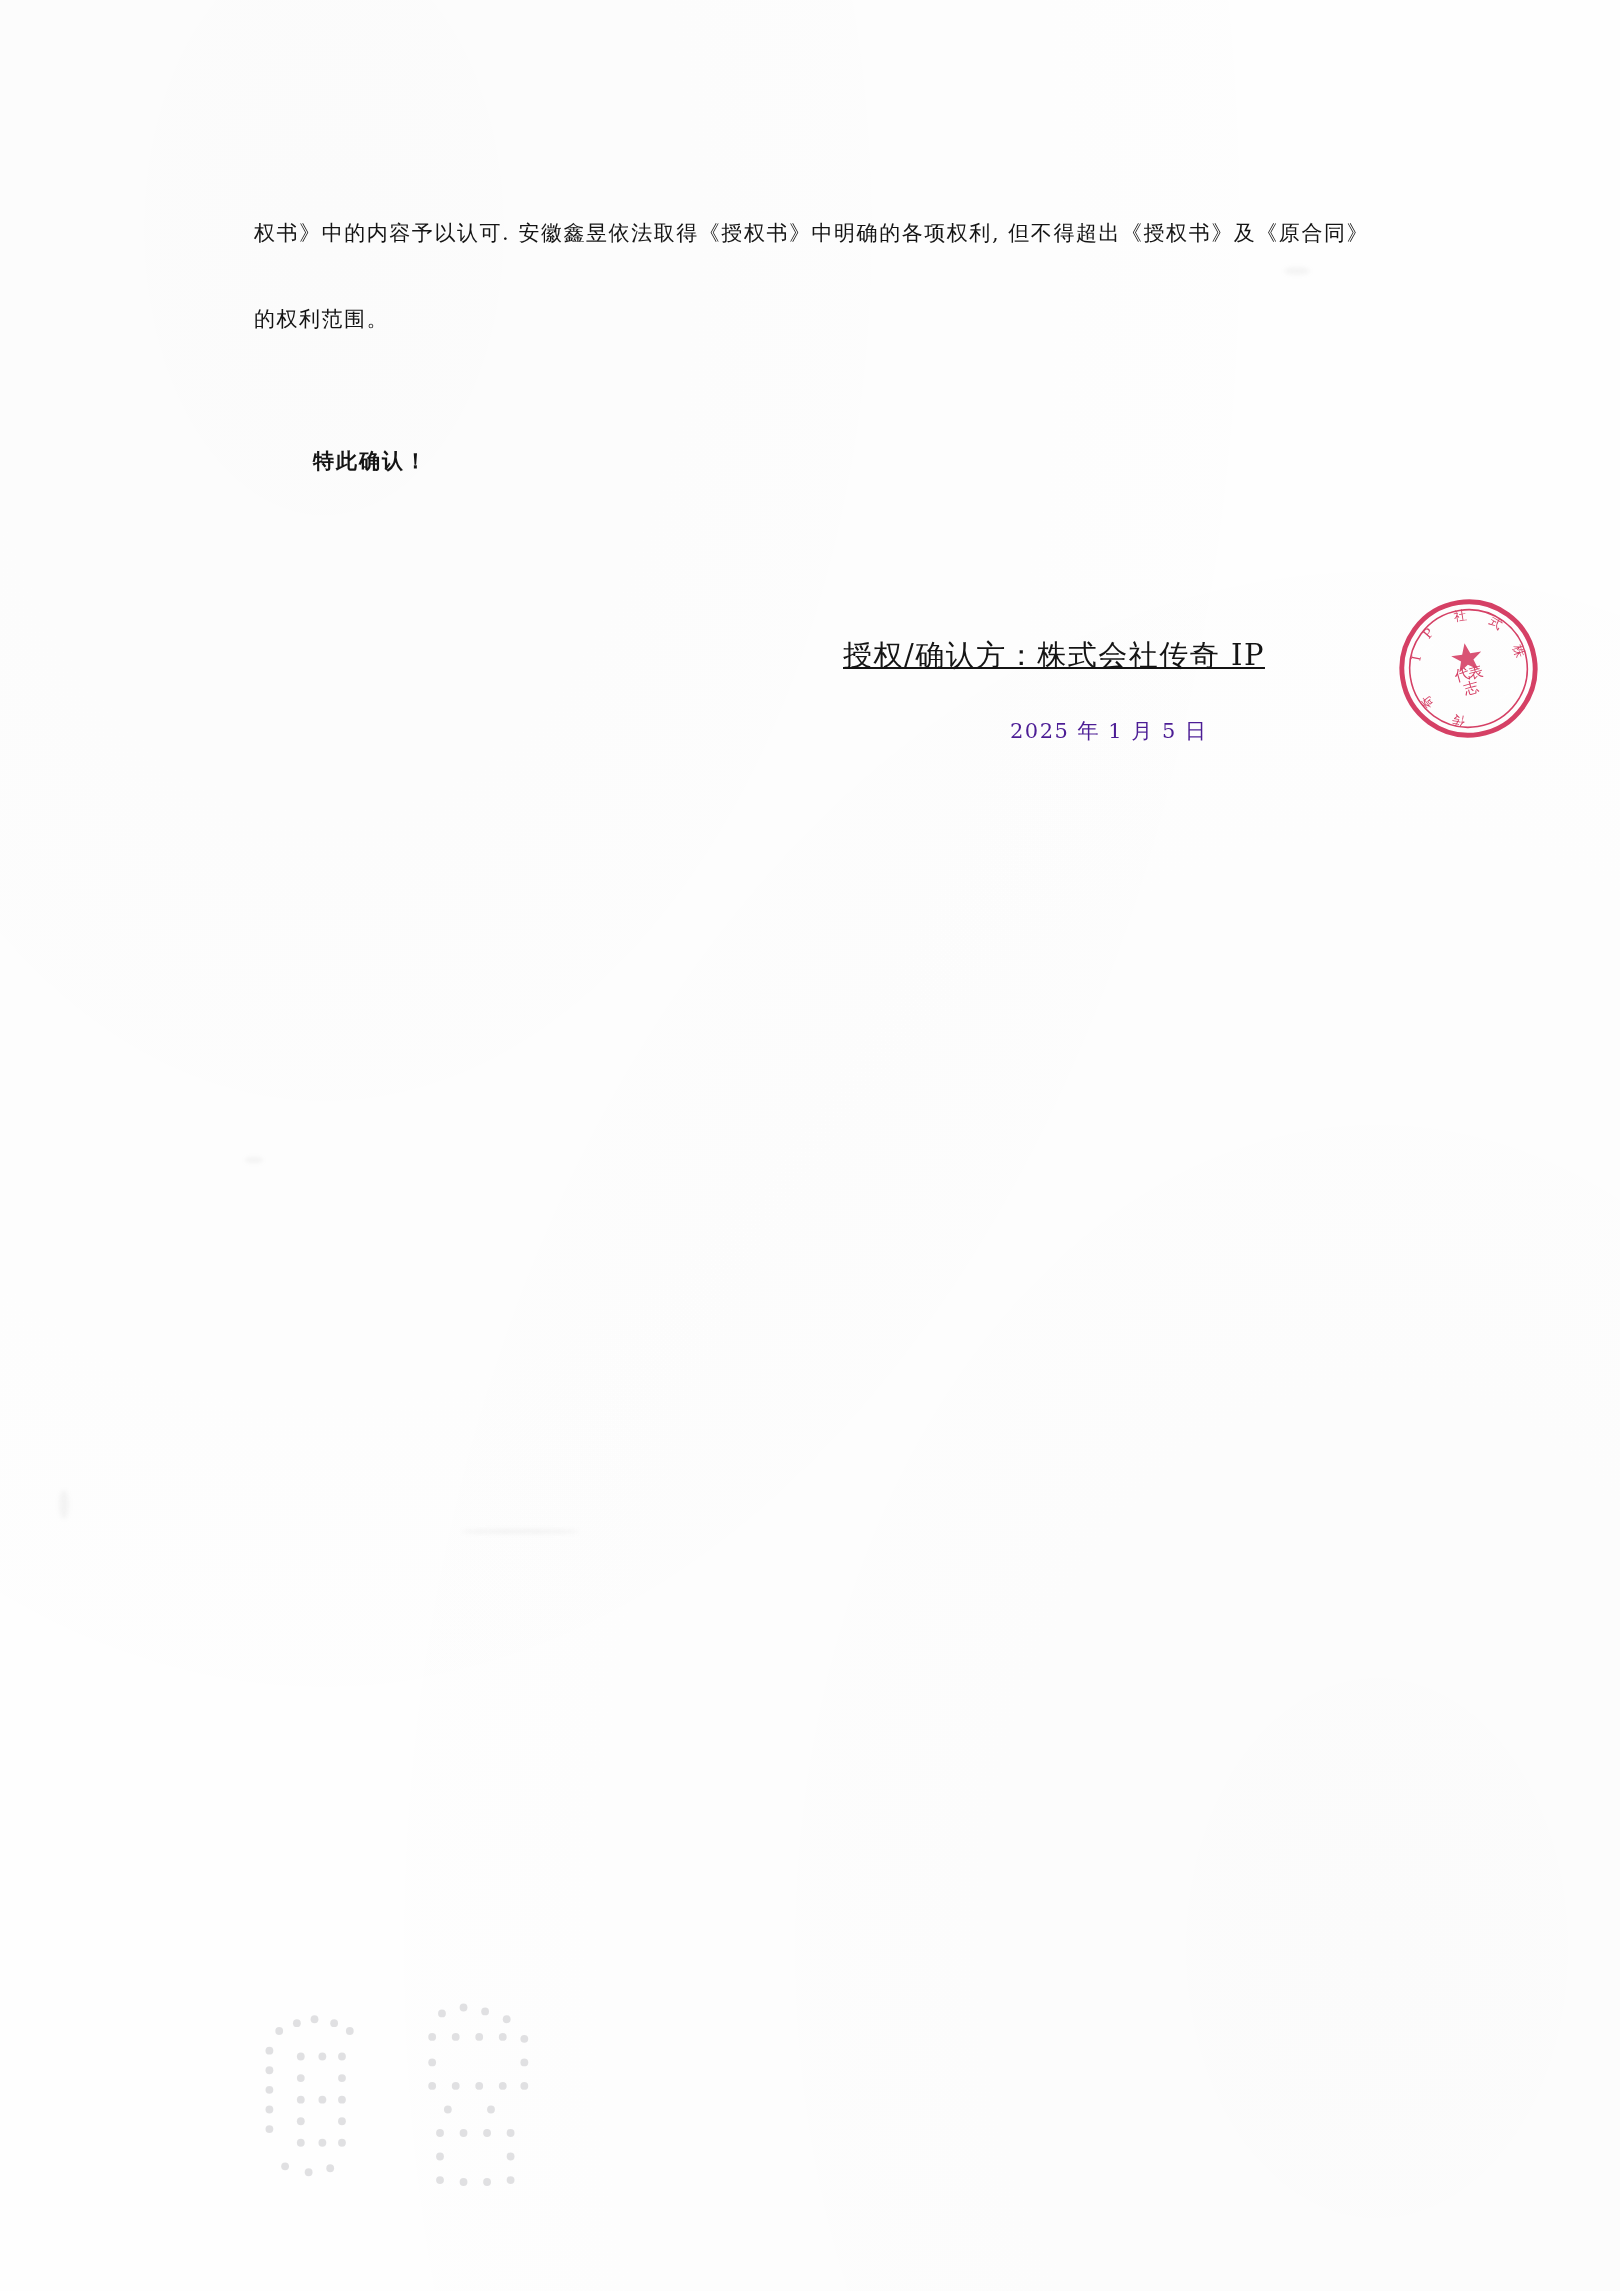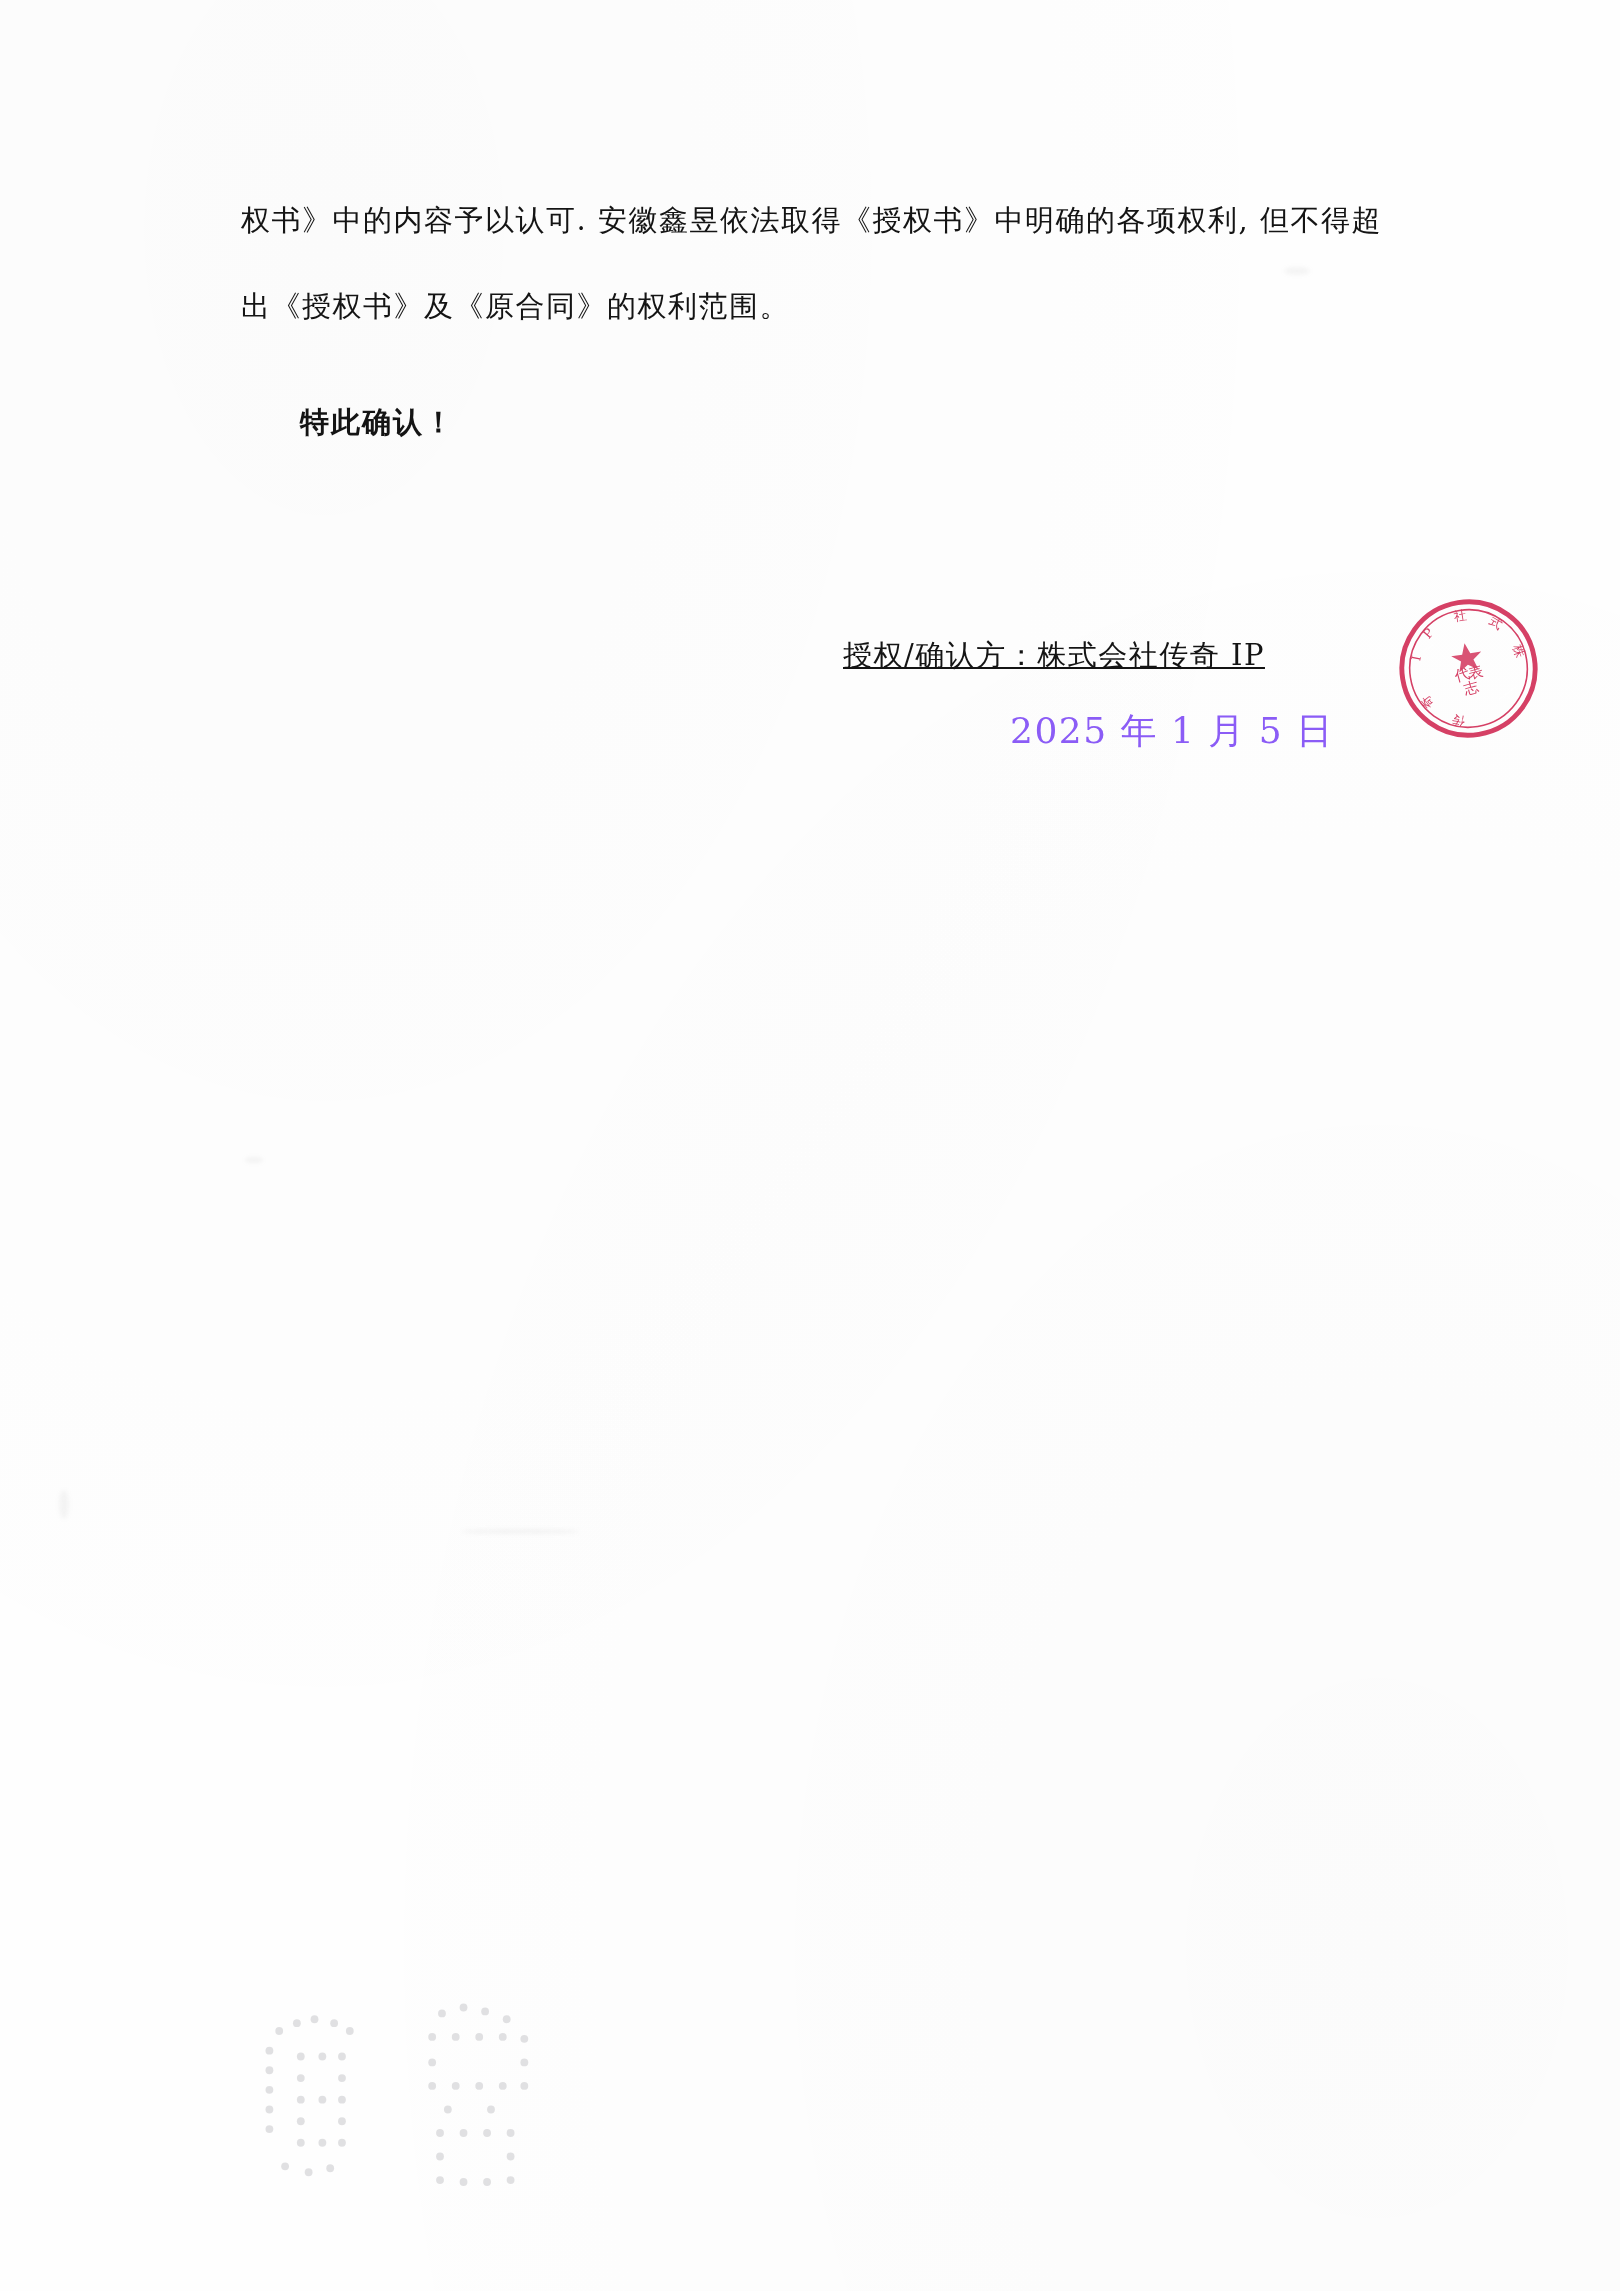--- a/index.html
+++ b/index.html
@@ -35,27 +35,27 @@
 
   
   .body-text {
     position: absolute;
     left: 238px;
     top: 174px;
     width: 1147px;
   }
 
   .para {
-    font-size: 29px;
+    font-size: 21px;
     line-height: 86px;
     letter-spacing: 1.5px;
     color: #141414;
     text-align: justify;
     text-justify: inter-ideograph;
-    margin: 3px;
+    margin: 16px;
   }
   .para.indent {
     text-indent: 59px;
   }
   .para.bold {
     font-weight: bold;
     letter-spacing: 2px;
   }
   .gap-small { height: 11.8px; }
 
@@ -68,24 +68,24 @@
   }
   .sig-line {
     font-size: 29px;
     line-height: 76px;
     letter-spacing: 1.5px;
     color: #141414;
     white-space: nowrap;
     text-decoration: underline;
   }
   .sig-date {
-    font-size: 36px;
+    font-size: 21px;
     line-height: 76px;
     letter-spacing: 1.5px;
-    color: #8b5cf6;
+    color: #4c1d95;
     padding-left: 167px;
     white-space: nowrap;
   }
 
   
   .seal {
     position: absolute;
     left: 1396px;
     top: 596px;
     width: 145px;

